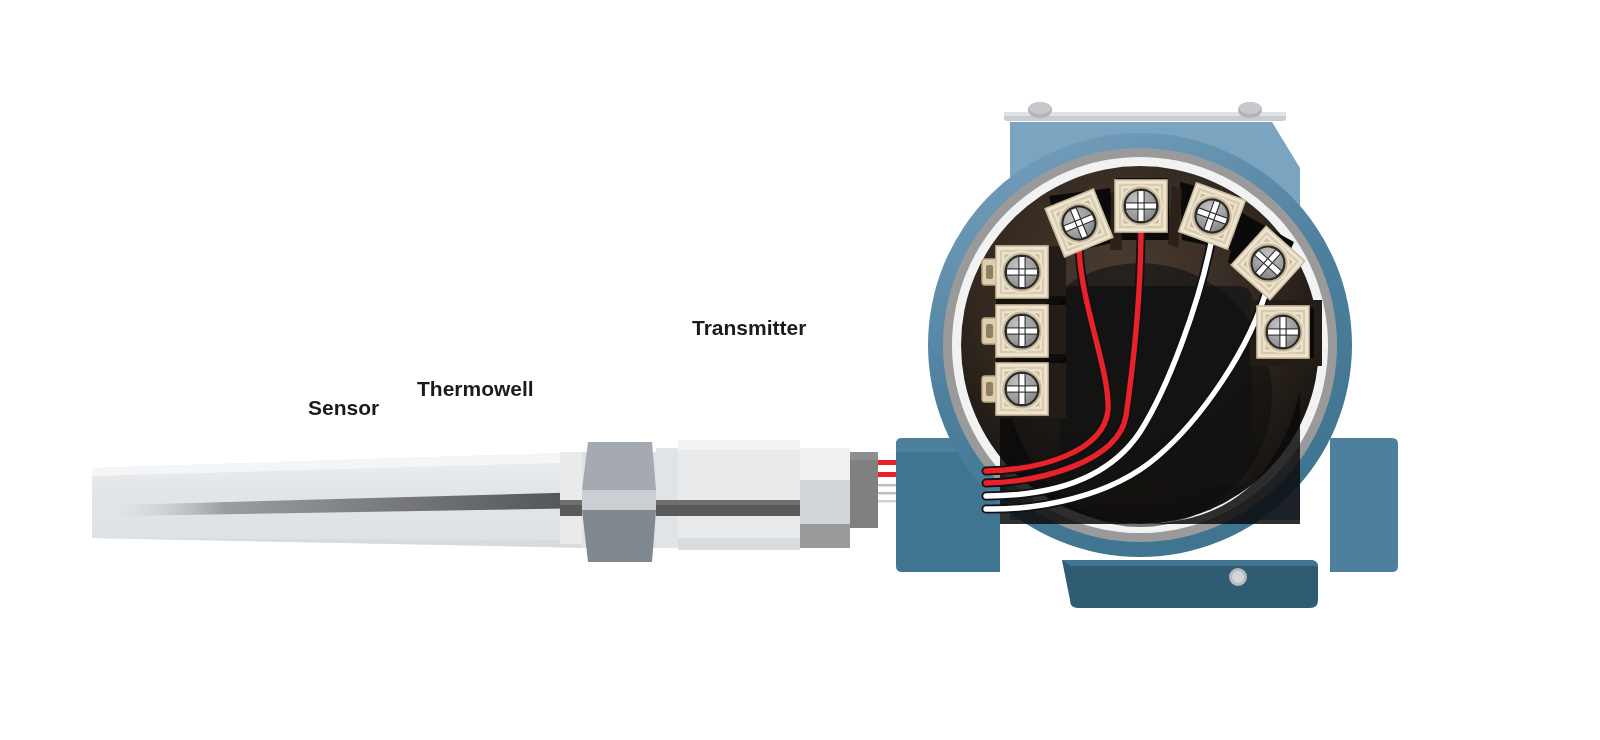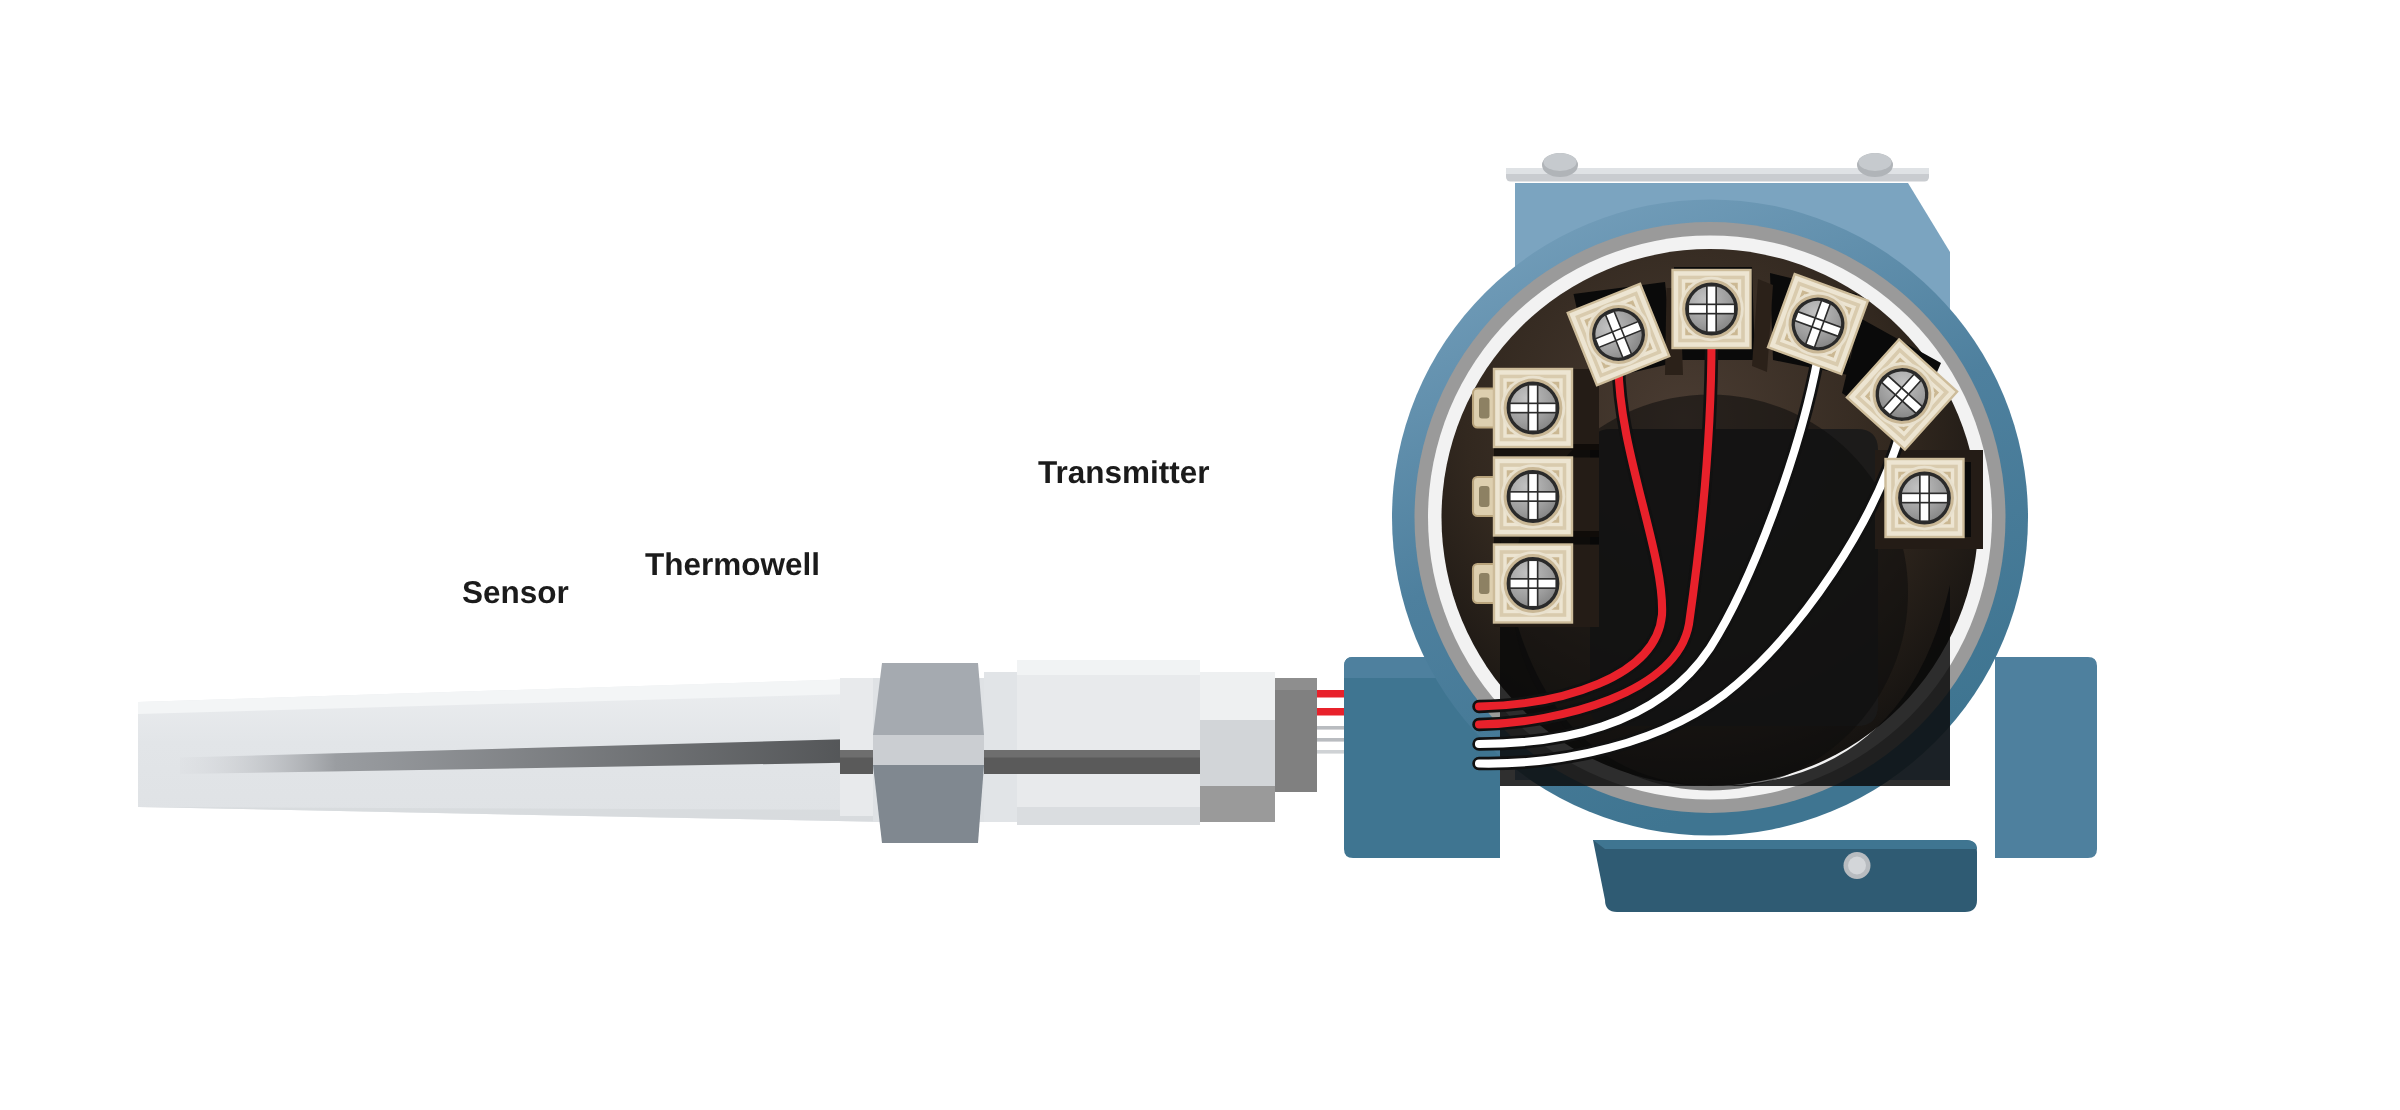--- a/index.html
+++ b/index.html
@@ -1,23 +1,23 @@
 <!DOCTYPE html>
 <html><head>
 <meta charset="utf-8">
 <style>
   html,body{margin:0;padding:0;background:#ffffff;}
   body{width:1600px;height:740px;overflow:hidden;
        font-family:"Liberation Sans","DejaVu Sans",sans-serif;}
   #stage{position:relative;width:1600px;height:740px;background:#fff;}
   svg#art{position:absolute;left:0;top:0;width:1600px;height:740px;display:block;}
   .lbl{position:absolute;font-weight:bold;color:#1b1b1b;white-space:nowrap;
-       font-family:"Liberation Sans","DejaVu Sans",sans-serif;}
+       font-family:"Liberation Sans","DejaVu Sans",sans-serif;margin-top:12px;}
   #label-sensor{left:308px;top:384px;font-size:21px;}
-  #label-thermowell{left:430px;top:365px;font-size:21px;}
+  #label-thermowell{left:417px;top:365px;font-size:21px;}
   #label-transmitter{left:692px;top:304px;font-size:21px;}
 </style>
 </head>
 <body>
 
 <div id="stage">
 
   <svg id="art" viewBox="0 0 1600 740">
     <defs>
       <linearGradient id="gProbe" x1="0" y1="0" x2="0" y2="1">

